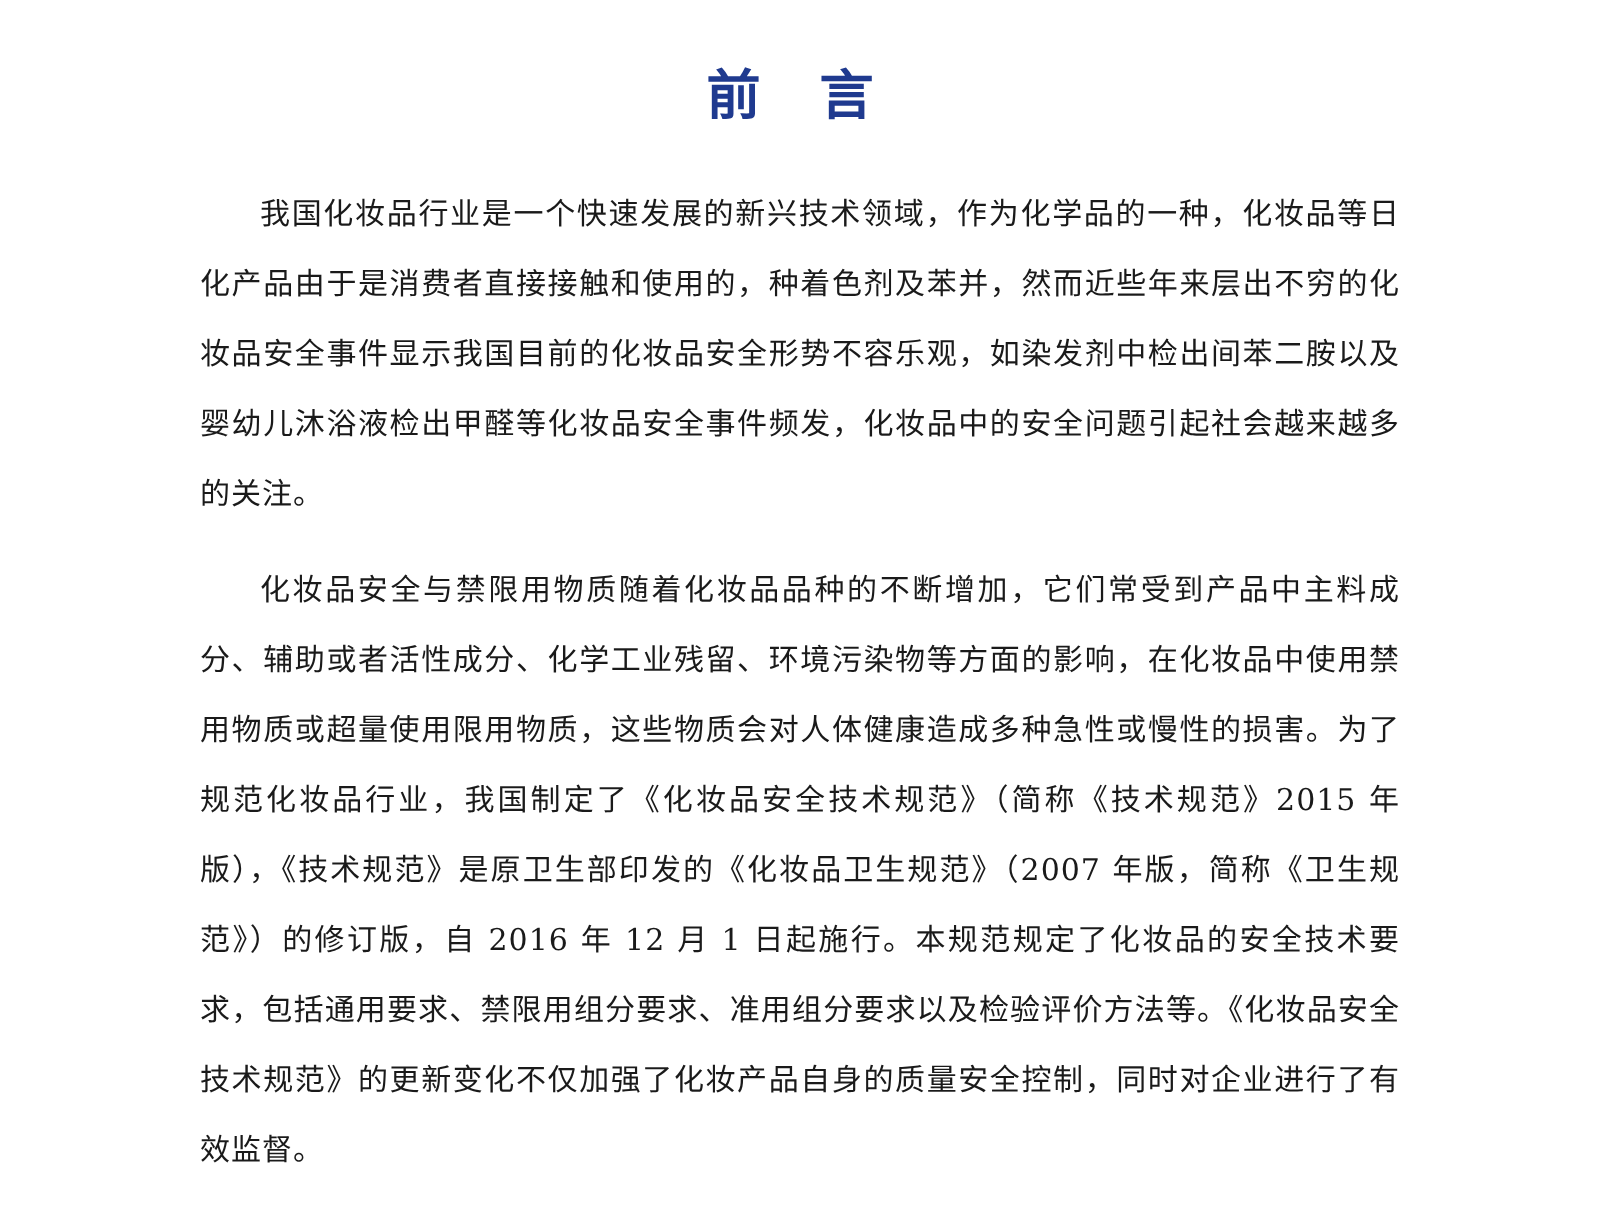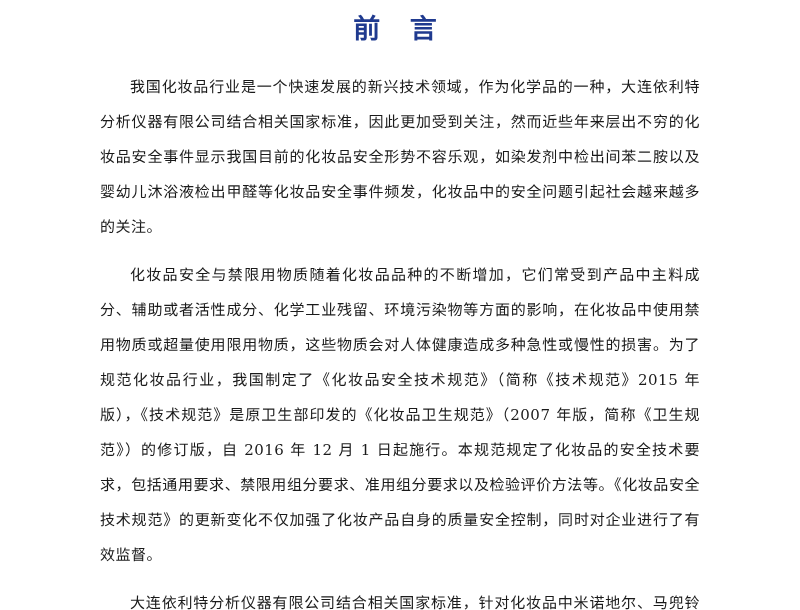--- a/index.html
+++ b/index.html
@@ -15,21 +15,21 @@
   }
   .document-page {
     position: relative;
     width: 800px;
     height: 610px;
     background: #ffffff;
     box-sizing: border-box;
   }
   .page-title {
     margin: 0 0 26px 0;
-    padding-top: 13px;
+    padding-top: 33px;
     text-align: center;
     font-size: 27px;
     line-height: 31px;
     font-weight: bold;
     color: #1f3a8f;
     letter-spacing: 10px;
     font-family: "DejaVu Serif", "Liberation Serif", serif;
   }
   .body-text {
     width: 600px;
@@ -48,17 +48,17 @@
   .body-text p:last-child {
     margin-bottom: 0;
   }
 </style>
 </head>
 <body>
 
 <div class="document-page">
   <h1 class="page-title">前 言</h1>
   <article class="body-text">
-    <p>我国化妆品行业是一个快速发展的新兴技术领域，作为化学品的一种，大连依利特分析仪器有限公司结合相关国家标准，因此更加受到关注，然而近些年来层出不穷的化妆品安全事件显示我国目前的化妆品安全形势不容乐观，如染发剂中检出间苯二胺以及婴幼儿沐浴液检出甲醛等化妆品安全事件频发，化妆品中的安全问题引起社会越来越多的关注。</p>
+    <p>我国化妆品行业是一个快速发展的新兴技术领域，作为化学品的一种，化妆品等日化产品由于是消费者直接接触和使用的，种着色剂及苯并，然而近些年来层出不穷的化妆品安全事件显示我国目前的化妆品安全形势不容乐观，如染发剂中检出间苯二胺以及婴幼儿沐浴液检出甲醛等化妆品安全事件频发，化妆品中的安全问题引起社会越来越多的关注。</p>
     <p>化妆品安全与禁限用物质随着化妆品品种的不断增加，它们常受到产品中主料成分、辅助或者活性成分、化学工业残留、环境污染物等方面的影响，在化妆品中使用禁用物质或超量使用限用物质，这些物质会对人体健康造成多种急性或慢性的损害。为了规范化妆品行业，我国制定了《化妆品安全技术规范》（简称《技术规范》2015 年版），《技术规范》是原卫生部印发的《化妆品卫生规范》（2007 年版，简称《卫生规范》）的修订版，自 2016 年 12 月 1 日起施行。本规范规定了化妆品的安全技术要求，包括通用要求、禁限用组分要求、准用组分要求以及检验评价方法等。《化妆品安全技术规范》的更新变化不仅加强了化妆产品自身的质量安全控制，同时对企业进行了有效监督。</p>
     <p>大连依利特分析仪器有限公司结合相关国家标准，针对化妆品中米诺地尔、马兜铃酸 A、马来酸二乙酯、酮麝香、氯苯甘醚、氨基己酸、颜料橙（CI 12075）等五种禁用着色剂、9 种着色剂及苯并[a]芘的检测，提出相应实际有效可行液相检测解决方案，供参考。</p>
   </article>
 </div>
 
 </body></html>

